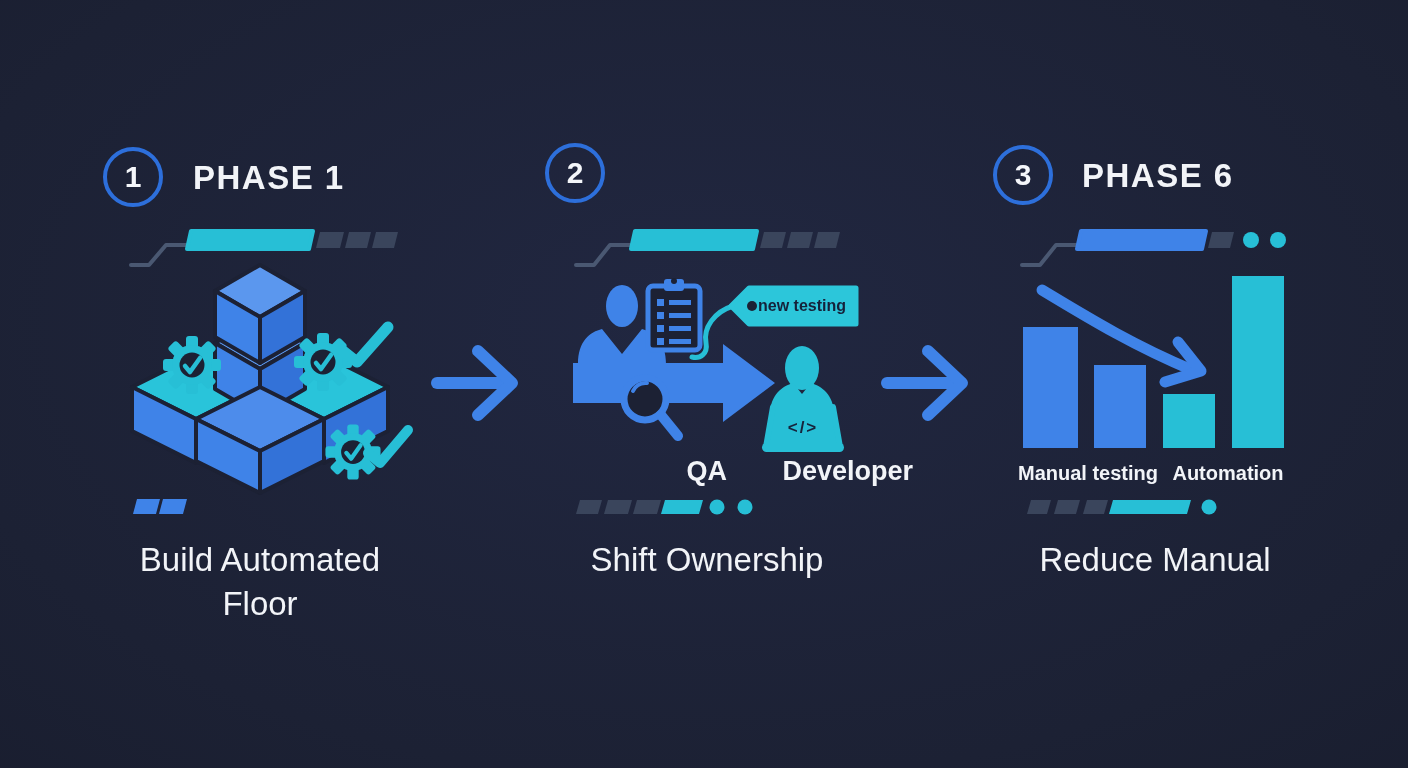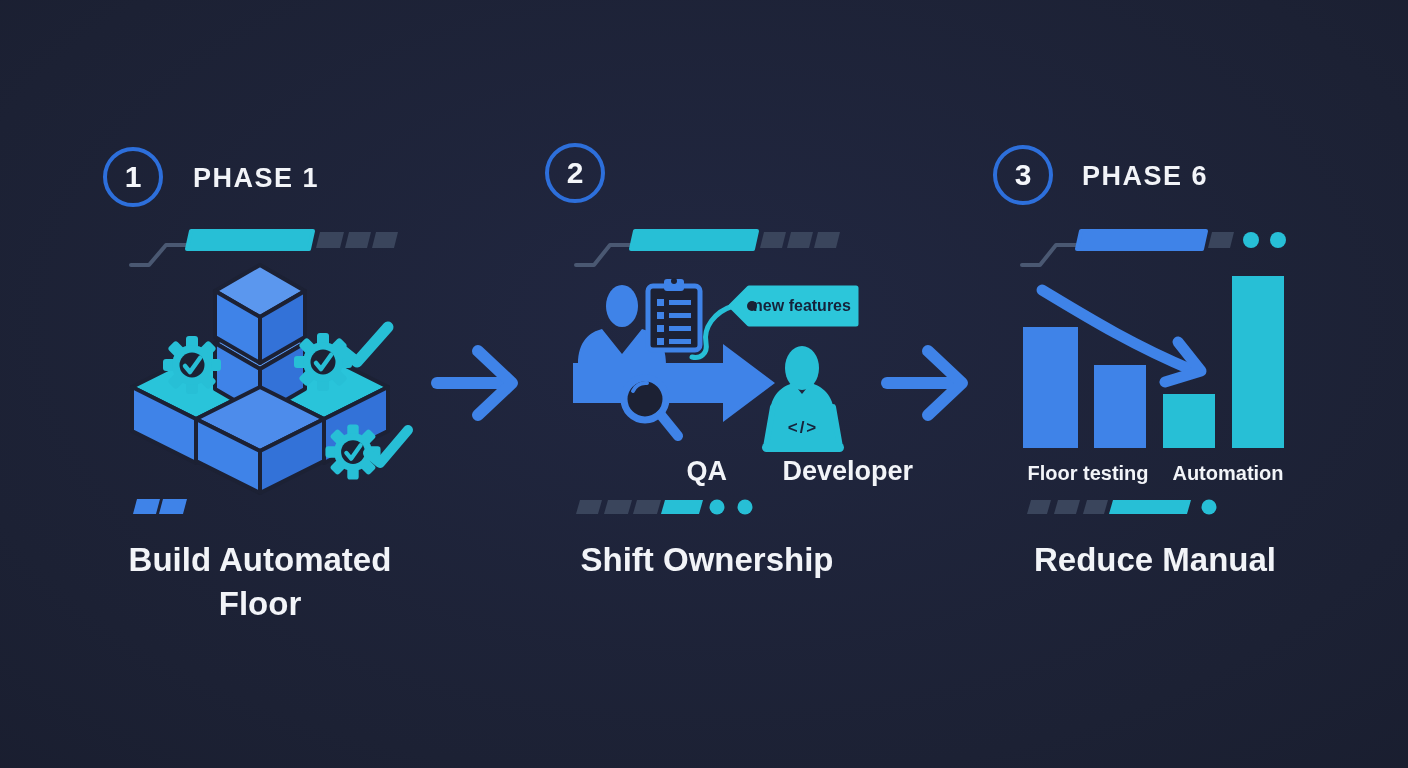--- a/index.html
+++ b/index.html
@@ -9,22 +9,22 @@
     font-family:"Liberation Sans", sans-serif;
   }
   .layer{position:absolute;left:0;top:0;pointer-events:none;}
   .txt{position:absolute;color:#f2f4f8;white-space:nowrap;}
   .phase-num{
     position:absolute;width:60px;height:60px;border-radius:50%;
     border:4px solid #2d6fdb;box-sizing:border-box;
     display:flex;align-items:center;justify-content:center;
     color:#f4f6fa;font-size:30px;font-weight:700;
   }
-  .phase-title{font-size:27px;font-weight:600;letter-spacing:1.5px;line-height:40px;height:40px;}
-  .caption{font-size:33px;font-weight:700;text-align:center;width:440px;line-height:42px;}
+  .phase-title{font-size:33px;font-weight:600;letter-spacing:1.5px;line-height:40px;height:40px;}
+  .caption{font-size:33px;font-weight:400;text-align:center;width:440px;line-height:42px;}
   .mini-label{font-weight:700;text-align:center;width:220px;}
   .label-26{font-size:27px;line-height:32px;text-align:right;}
   .label-20{font-size:20px;line-height:26px;}
   .tag-text{
     position:absolute;left:750px;top:296px;width:104px;text-align:center;
     color:#15223a;font-size:16px;font-weight:700;line-height:20px;
   }
   .laptop-glyph{
     position:absolute;left:763px;top:417px;width:80px;text-align:center;
     color:#17243c;font-size:17px;font-weight:700;letter-spacing:2px;line-height:22px;
@@ -183,26 +183,26 @@
   </svg>
 
   <div class="phase-num" style="left:103px;top:147px">1</div>
   <div class="txt phase-title" style="left:193px;top:158px">PHASE 1</div>
 
   <div class="phase-num" style="left:545px;top:143px">2</div>
 
   <div class="phase-num" style="left:993px;top:145px">3</div>
   <div class="txt phase-title" style="left:1082px;top:156px">PHASE 6</div>
 
-  <div class="txt tag-text">new features</div>
+  <div class="txt tag-text">new testing</div>
   <div class="txt laptop-glyph">&lt;/&gt;</div>
   <div class="txt mini-label label-26" style="left:507px;top:455px">QA</div>
   <div class="txt mini-label label-26" style="left:693px;top:455px">Developer</div>
 
-  <div class="txt mini-label label-20" style="left:978px;top:460px">Floor testing</div>
+  <div class="txt mini-label label-20" style="left:978px;top:460px">Manual testing</div>
   <div class="txt mini-label label-20" style="left:1118px;top:460px">Automation</div>
 
   <div class="txt caption" style="left:40px;top:539px">Build Automated</div>
   <div class="txt caption" style="left:40px;top:583px">Floor</div>
 
   <div class="txt caption" style="left:935px;top:539px">Reduce Manual</div>
 
   <div class="txt caption" style="left:487px;top:539px">Shift Ownership</div>
 
 </div>

